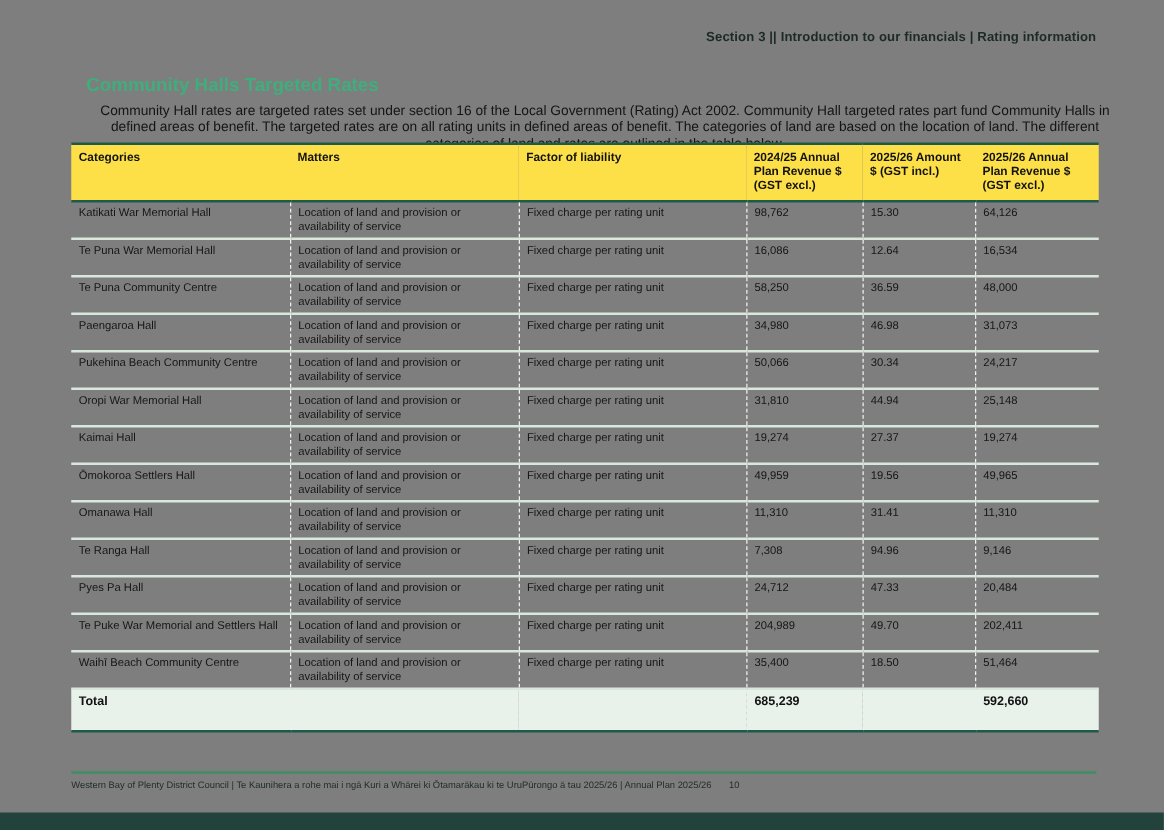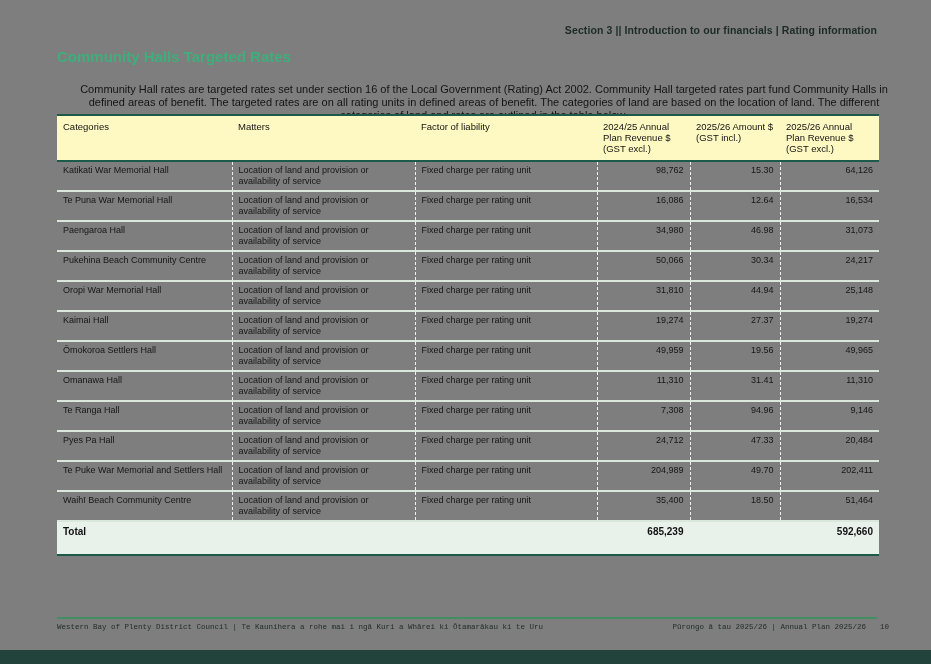--- a/index.html
+++ b/index.html
@@ -9,56 +9,56 @@
     font-family:"Liberation Sans",sans-serif;
     color:#161616;
     -webkit-font-smoothing:antialiased;
   }
   .page{position:absolute;inset:0;}
   .header-right{
     position:absolute;top:24px;right:54px;
     font-size:10.5px;font-weight:bold;color:#1c2b27;letter-spacing:.1px;
   }
   .title{
-    position:absolute;left:57px;top:48px;margin:0;
+    position:absolute;left:57px;top:48px;margin:12px;
     font-size:15px;font-weight:bold;color:#3fae7c;
   }
   .intro{
     position:absolute;left:57px;top:67px;width:822px;margin:16px;
     font-size:11px;line-height:13px;color:#141414;text-align:center;
   }
   table.rates{
     position:absolute;left:57px;top:114px;width:822px;
     border-collapse:collapse;table-layout:fixed;
   }
   thead th{
-    background:#fef9c3;
-    font-size:9.5px;font-weight:normal;text-align:left;vertical-align:top;
+    background:#fde047;
+    font-size:9.5px;font-weight:bold;text-align:left;vertical-align:top;
     padding:5px 6px 6px;line-height:11px;color:#131313;
     border-top:2px solid #1e5a49;border-bottom:2px solid #1e5a49;
   }
   tbody td{
     font-size:9px;line-height:10.5px;vertical-align:top;
     padding:3px 6px 4px;color:#161616;
     border-bottom:2px solid #d9e7dc;
   }
   tbody td + td, tfoot td + td{border-left:1px dashed #efefef;}
-  td.num, th.colnum.num{text-align:right;}
+  td.num, th.colnum.num{text-align:left;}
   tfoot td{
     background:#e8f1ea;font-weight:bold;font-size:10px;line-height:11px;
     padding:4px 6px 17px;color:#111;
     border-top:2px solid #1e5a49;border-bottom:2px solid #1e5a49;
   }
   .footer-rule{
     position:absolute;left:57px;right:54px;top:617px;height:2px;background:#3f8f63;
   }
   .footer{
     position:absolute;left:57px;right:42px;top:623px;
-    display:flex;justify-content:space-between;align-items:flex-start;
-    font-size:7.5px;color:#222d29;font-family:Liberation Mono, monospace;
+    display:flex;align-items:flex-start;
+    font-size:7.5px;color:#222d29;
   }
   .footer-right-wrap{display:flex;align-items:flex-start;}
   .pageno{margin-left:14px;}
   .bottom-bar{
     position:absolute;left:0;right:0;bottom:0;height:14px;background:#22433c;
   }
 </style>
 </head>
 <body>
 
@@ -100,20 +100,28 @@
         </tr>
         <tr>
           <td>Te Puna War Memorial Hall</td>
           <td>Location of land and provision or availability of service</td>
           <td>Fixed charge per rating unit</td>
           <td class="num">16,086</td>
           <td class="num">12.64</td>
           <td class="num">16,534</td>
         </tr>
         <tr>
+          <td>Te Puna Community Centre</td>
+          <td>Location of land and provision or availability of service</td>
+          <td>Fixed charge per rating unit</td>
+          <td class="num">58,250</td>
+          <td class="num">36.59</td>
+          <td class="num">48,000</td>
+        </tr>
+        <tr>
           <td>Paengaroa Hall</td>
           <td>Location of land and provision or availability of service</td>
           <td>Fixed charge per rating unit</td>
           <td class="num">34,980</td>
           <td class="num">46.98</td>
           <td class="num">31,073</td>
         </tr>
         <tr>
           <td>Pukehina Beach Community Centre</td>
           <td>Location of land and provision or availability of service</td>

